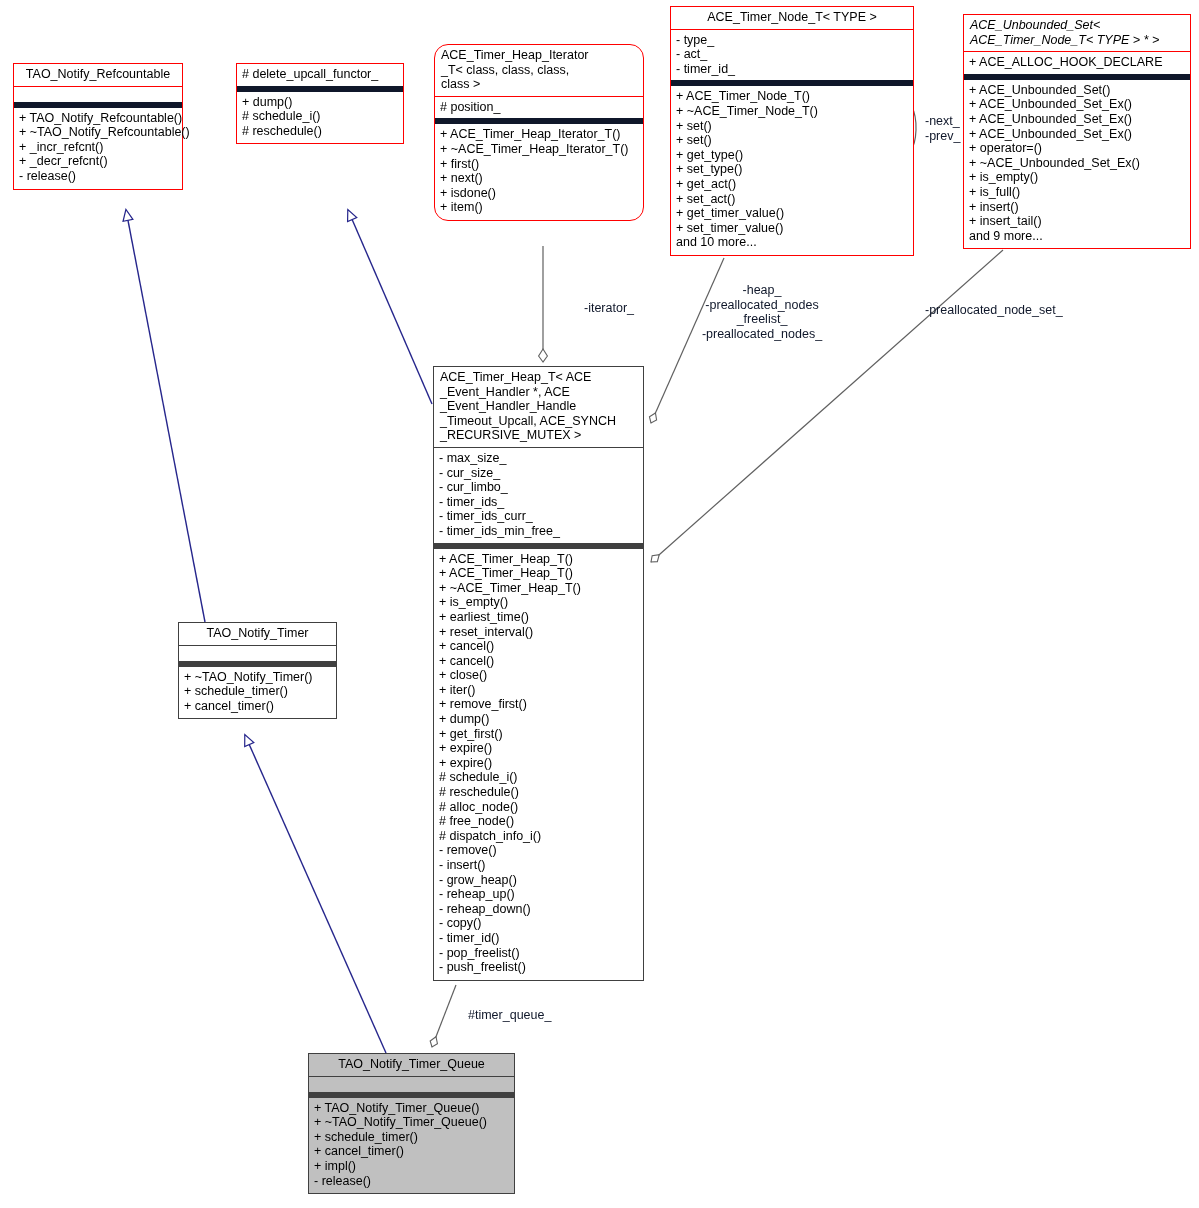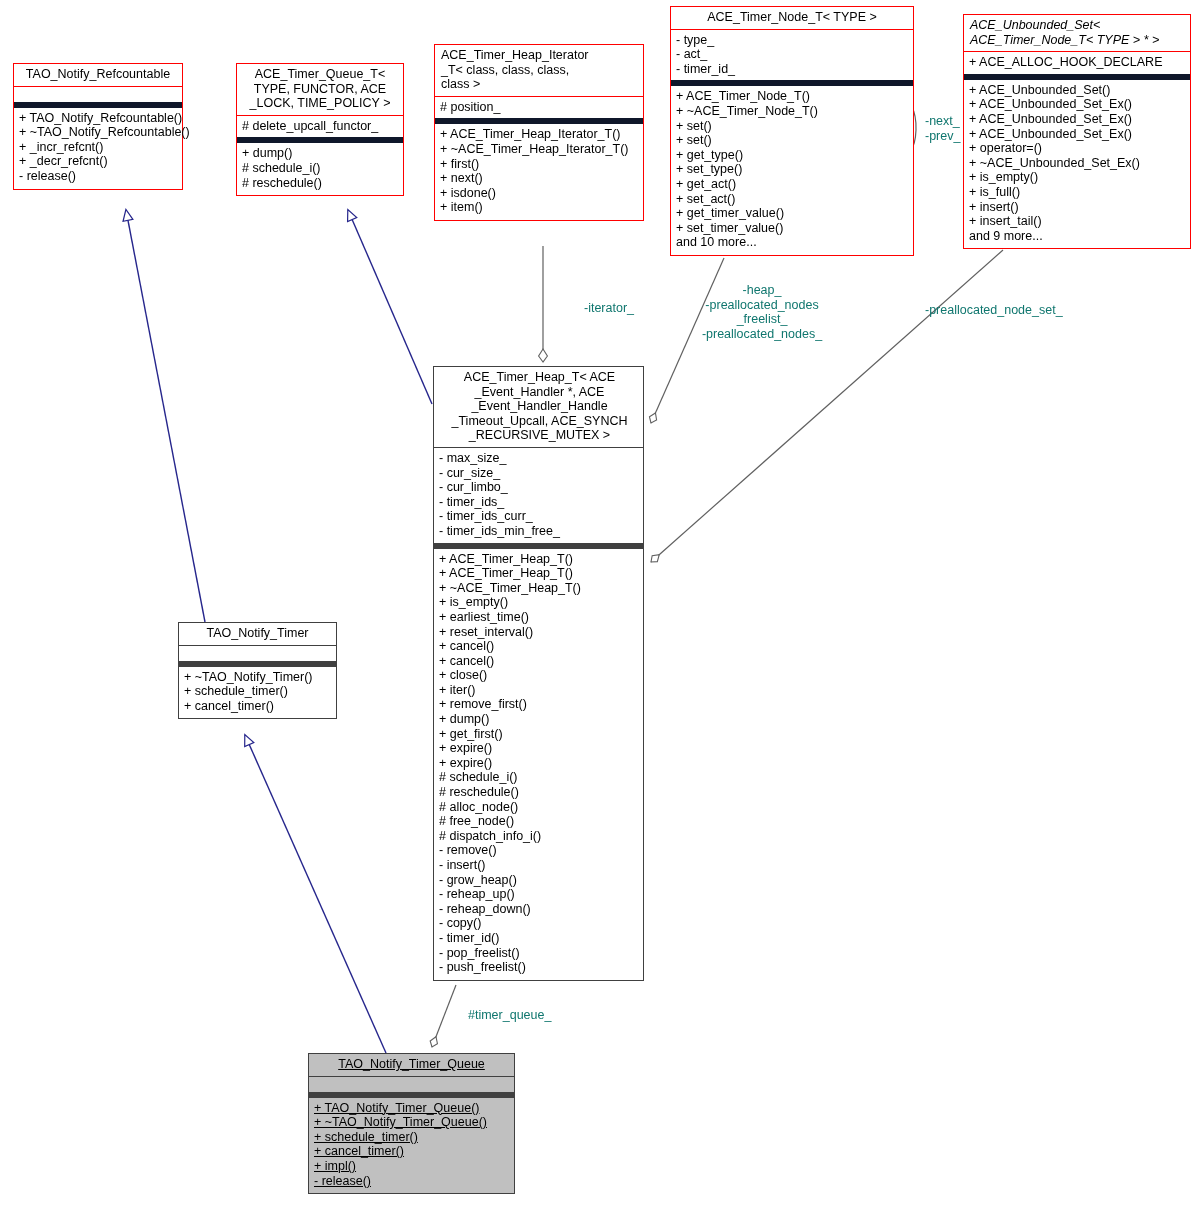--- a/index.html
+++ b/index.html
@@ -35,21 +35,20 @@
     font-size: 12.5px;
     line-height: 14.6px;
     color: #000000;
   }
   .node.plain {
     border-color: #404040;
   }
   .node.filled {
     border-color: #404040;
     background: #c0c0c0;
-    text-decoration: underline;
   }
   .node .title {
     text-align: center;
     padding: 3px 4px 4px 4px;
     border-bottom: 1px solid #ff0000;
     white-space: pre-line;
   }
   .node.plain .title, .node.filled .title {
     border-bottom-color: #404040;
   }
@@ -64,21 +63,21 @@
   .node .ops {
     padding: 3px 5px 5px 5px;
   }
   .node .row {
     white-space: pre;
   }
   .edge-label {
     position: absolute;
     font-size: 12.5px;
     line-height: 14.6px;
-    color: #0f766e;
+    color: #0f172a;
     white-space: pre-line;
     text-align: center;
   }
   .edge-label.lefty { text-align: left; }
 </style>
 </head>
 <body>
 
 <div id="diagram">
 
@@ -118,34 +117,31 @@
     <div class="ops">
       <div class="row">+ TAO_Notify_Refcountable()</div>
       <div class="row">+ ~TAO_Notify_Refcountable()</div>
       <div class="row">+ _incr_refcnt()</div>
       <div class="row">+ _decr_refcnt()</div>
       <div class="row">- release()</div>
     </div>
   </div>
 
   <div class="node" style="left:236px; top:63px; width:168px;">
-    <div class="title">ACE_Timer_Queue_T&lt;
- TYPE, FUNCTOR, ACE
-_LOCK, TIME_POLICY &gt;</div>
     <div class="attrs">
       <div class="row"># delete_upcall_functor_</div>
     </div>
     <div class="ops">
       <div class="row">+ dump()</div>
       <div class="row"># schedule_i()</div>
       <div class="row"># reschedule()</div>
     </div>
   </div>
 
-  <div class="node" style="left:434px; top:44px; width:210px;">
+  <div class="node" style="left:434px; top:44px; width:210px;border-radius:14px;">
     <div class="title" style="text-align:left; padding-left:6px;">ACE_Timer_Heap_Iterator
 _T&lt; class, class, class,
           class &gt;</div>
     <div class="attrs">
       <div class="row"># position_</div>
     </div>
     <div class="ops">
       <div class="row">+ ACE_Timer_Heap_Iterator_T()</div>
       <div class="row">+ ~ACE_Timer_Heap_Iterator_T()</div>
       <div class="row">+ first()</div>
@@ -192,21 +188,21 @@
       <div class="row">+ ~ACE_Unbounded_Set_Ex()</div>
       <div class="row">+ is_empty()</div>
       <div class="row">+ is_full()</div>
       <div class="row">+ insert()</div>
       <div class="row">+ insert_tail()</div>
       <div class="row">and 9 more...</div>
     </div>
   </div>
 
   <div class="node plain" style="left:433px; top:366px; width:211px;">
-    <div class="title" style="text-align:center; padding-left:6px;">ACE_Timer_Heap_T&lt; ACE
+    <div class="title" style="text-align:left; padding-left:6px;">ACE_Timer_Heap_T&lt; ACE
 _Event_Handler *, ACE
 _Event_Handler_Handle
 _Timeout_Upcall, ACE_SYNCH
    _RECURSIVE_MUTEX &gt;</div>
     <div class="attrs">
       <div class="row">- max_size_</div>
       <div class="row">- cur_size_</div>
       <div class="row">- cur_limbo_</div>
       <div class="row">- timer_ids_</div>
       <div class="row">- timer_ids_curr_</div>

